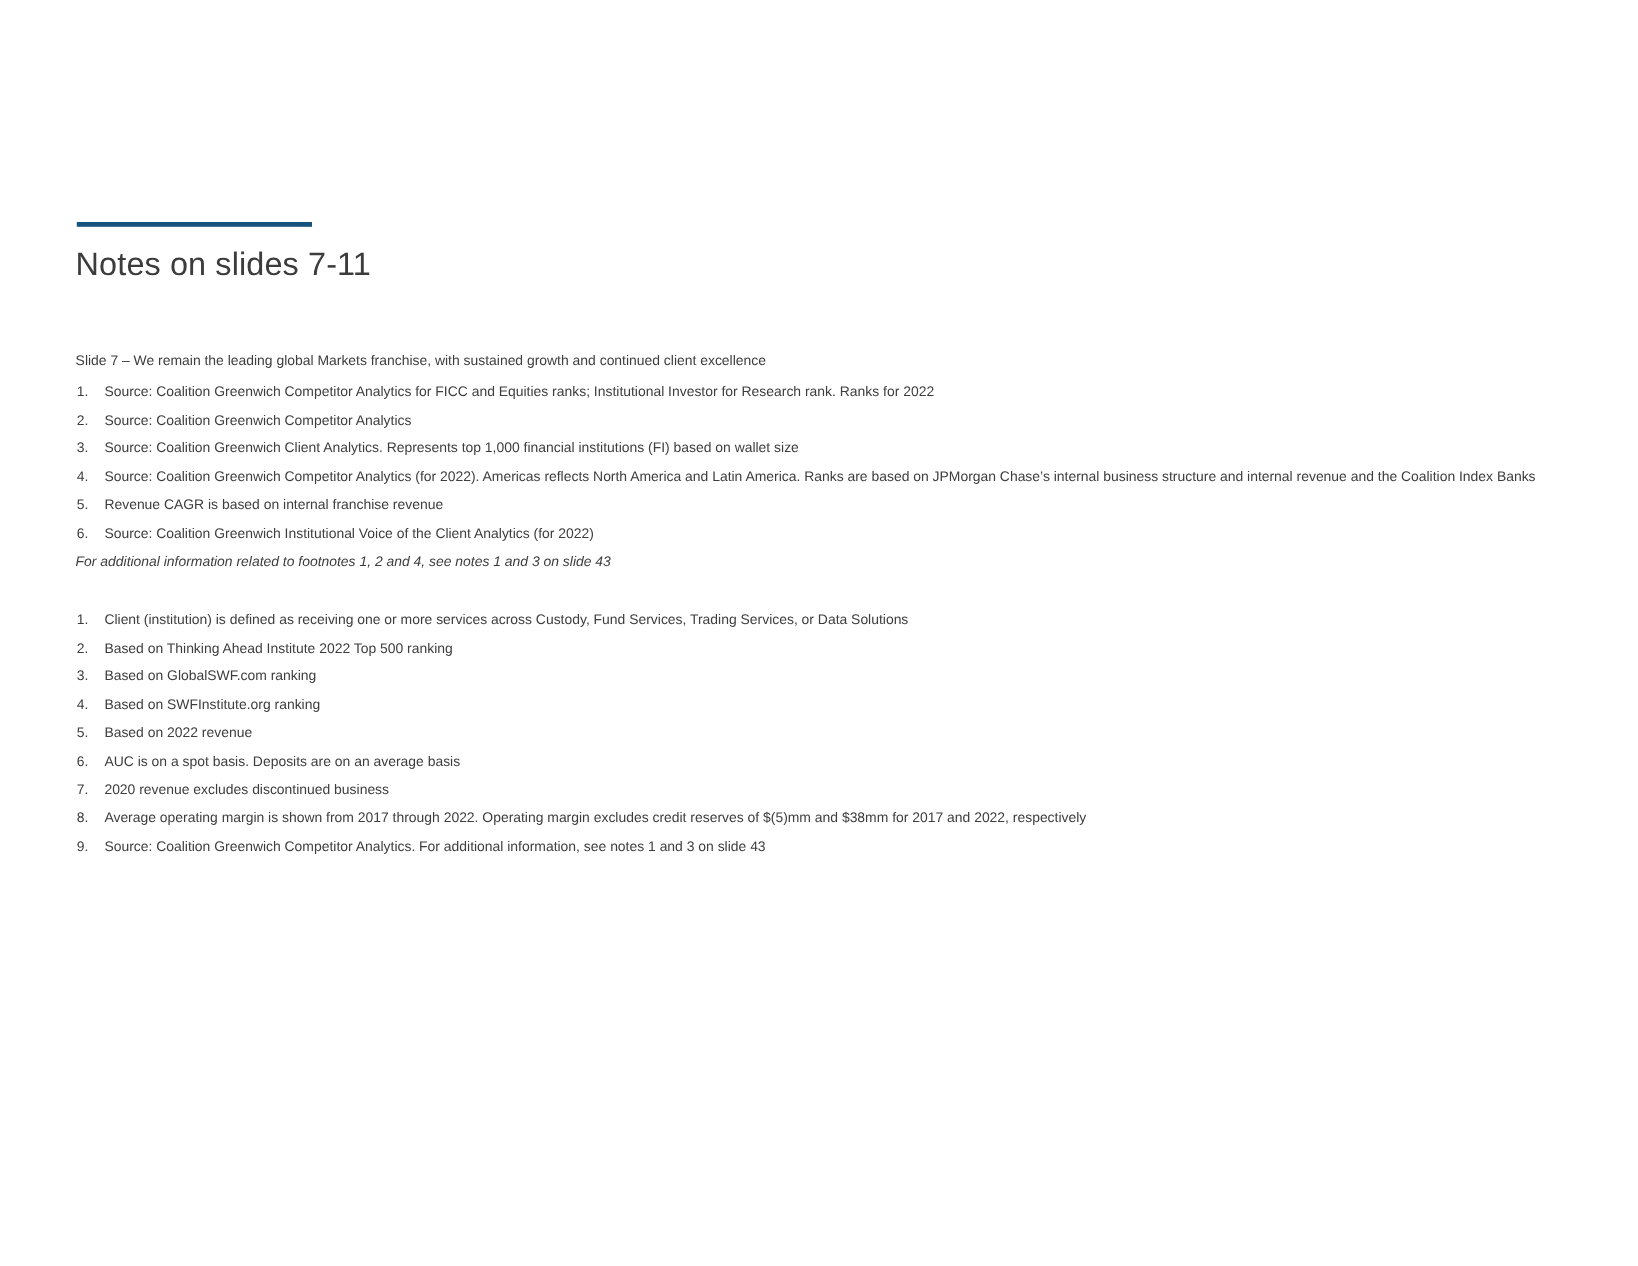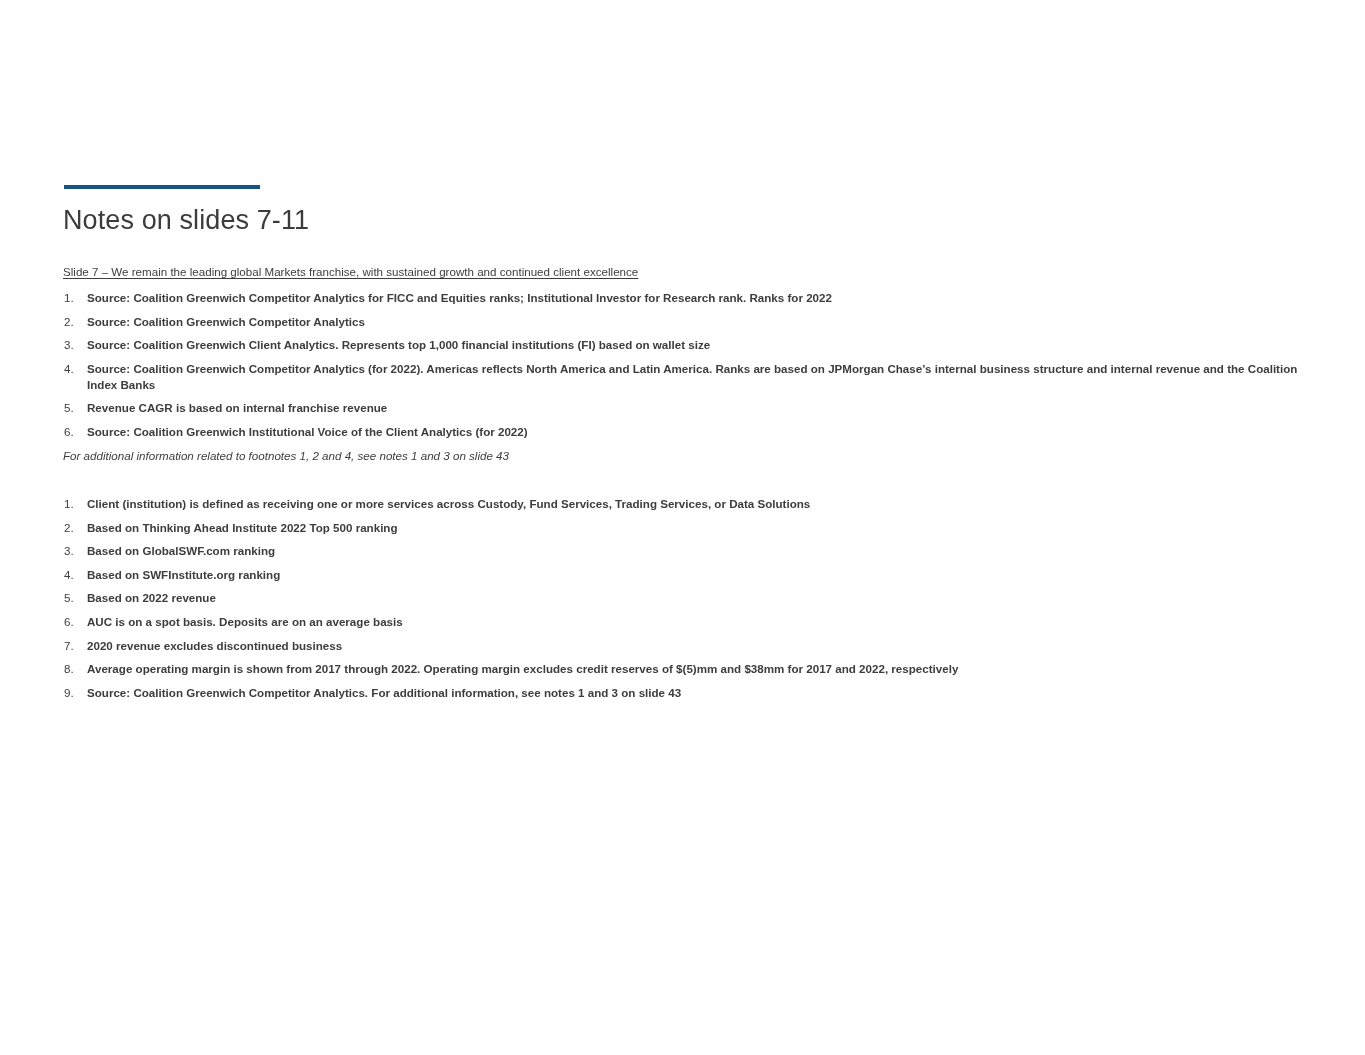--- a/index.html
+++ b/index.html
@@ -53,24 +53,24 @@
     width: 1245px;
   }
 
   .note-section { margin: 0 0 0 0; }
   .note-section + .note-section { margin-top: 32px; }
 
   .section-heading {
     font-size: 11.6px;
     line-height: 18px;
     color: #3d3d3d;
-    text-decoration: underline;
     text-underline-offset: 2px;
     margin-bottom: 9px;
     white-space: nowrap;
+    margin-top: 29px;
   }
 
   .note-list {
     list-style: none;
     margin: 0;
     padding: 0;
   }
   .note-item {
     position: relative;
     padding-left: 24px;
@@ -83,21 +83,20 @@
     position: absolute;
     left: 1px;
     top: 0;
     width: 18px;
     text-align: left;
     font-size: 11.6px;
     color: #3d3d3d;
   }
   .note-item .note-text {
     display: block;
-    font-weight: bold;
   }
 
   .note-trailer {
     font-size: 11.6px;
     line-height: 16px;
     color: #3d3d3d;
     margin-top: 8px;
     font-style: italic;
   }
 

